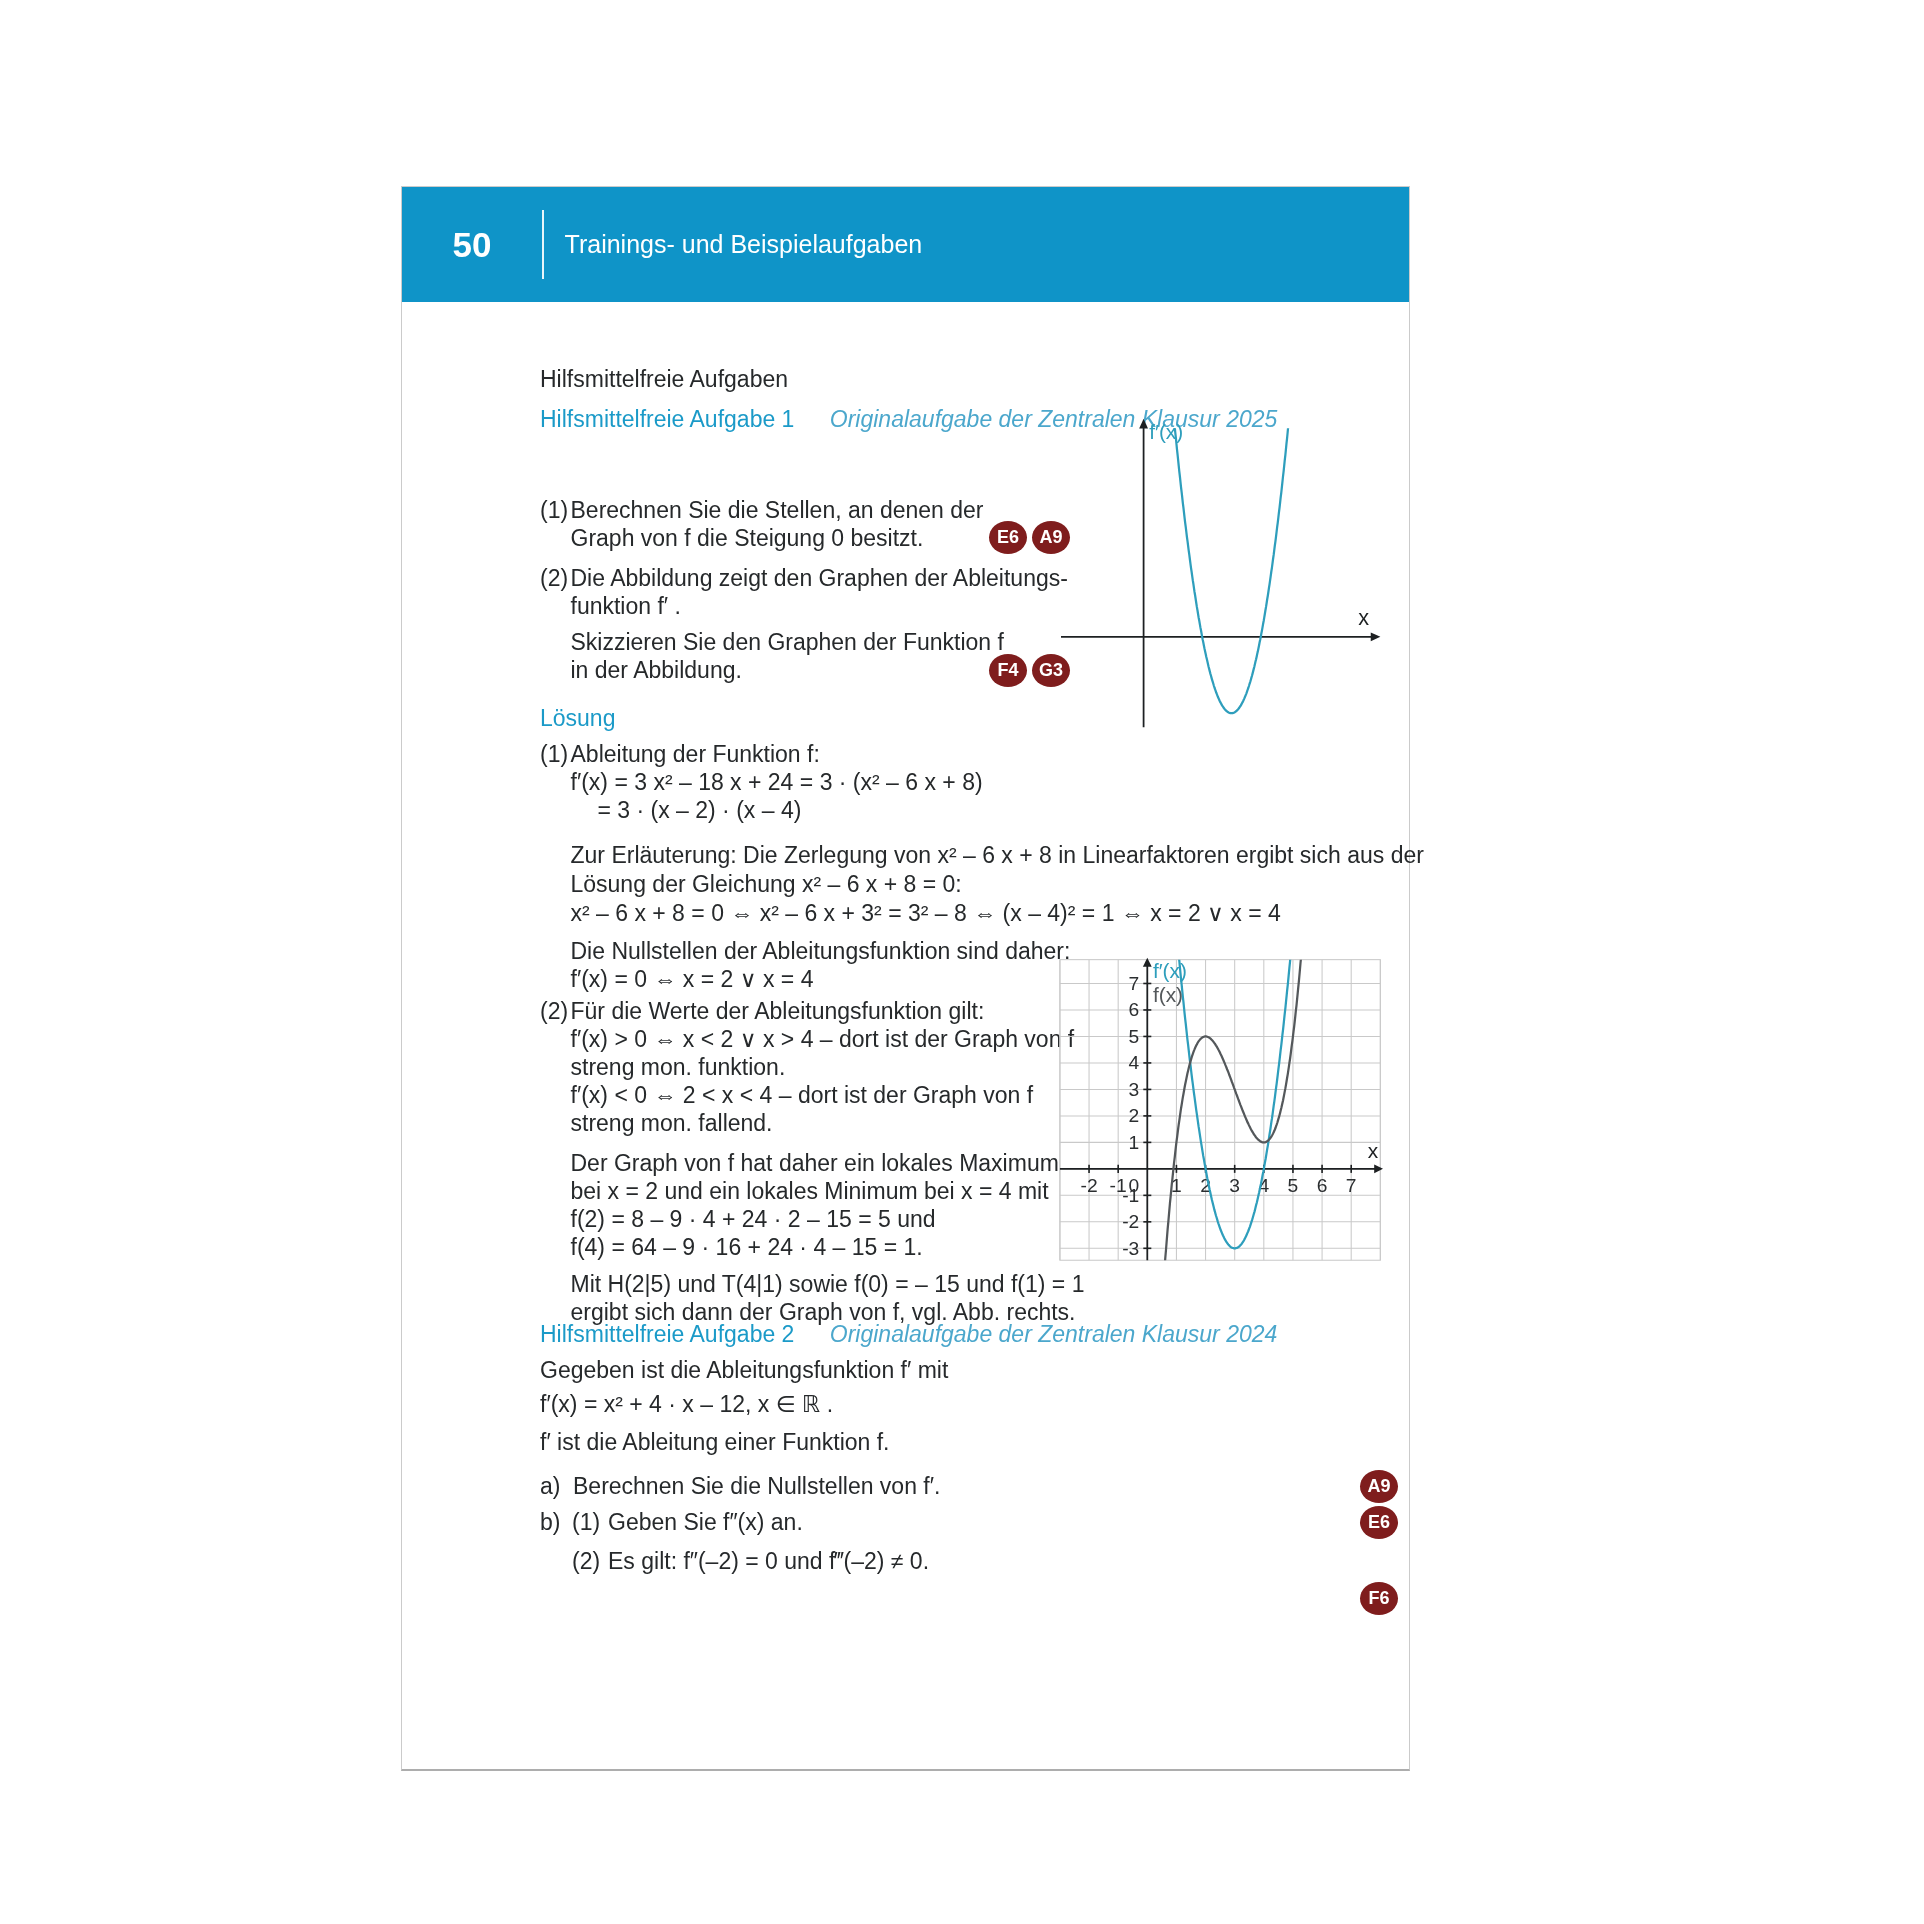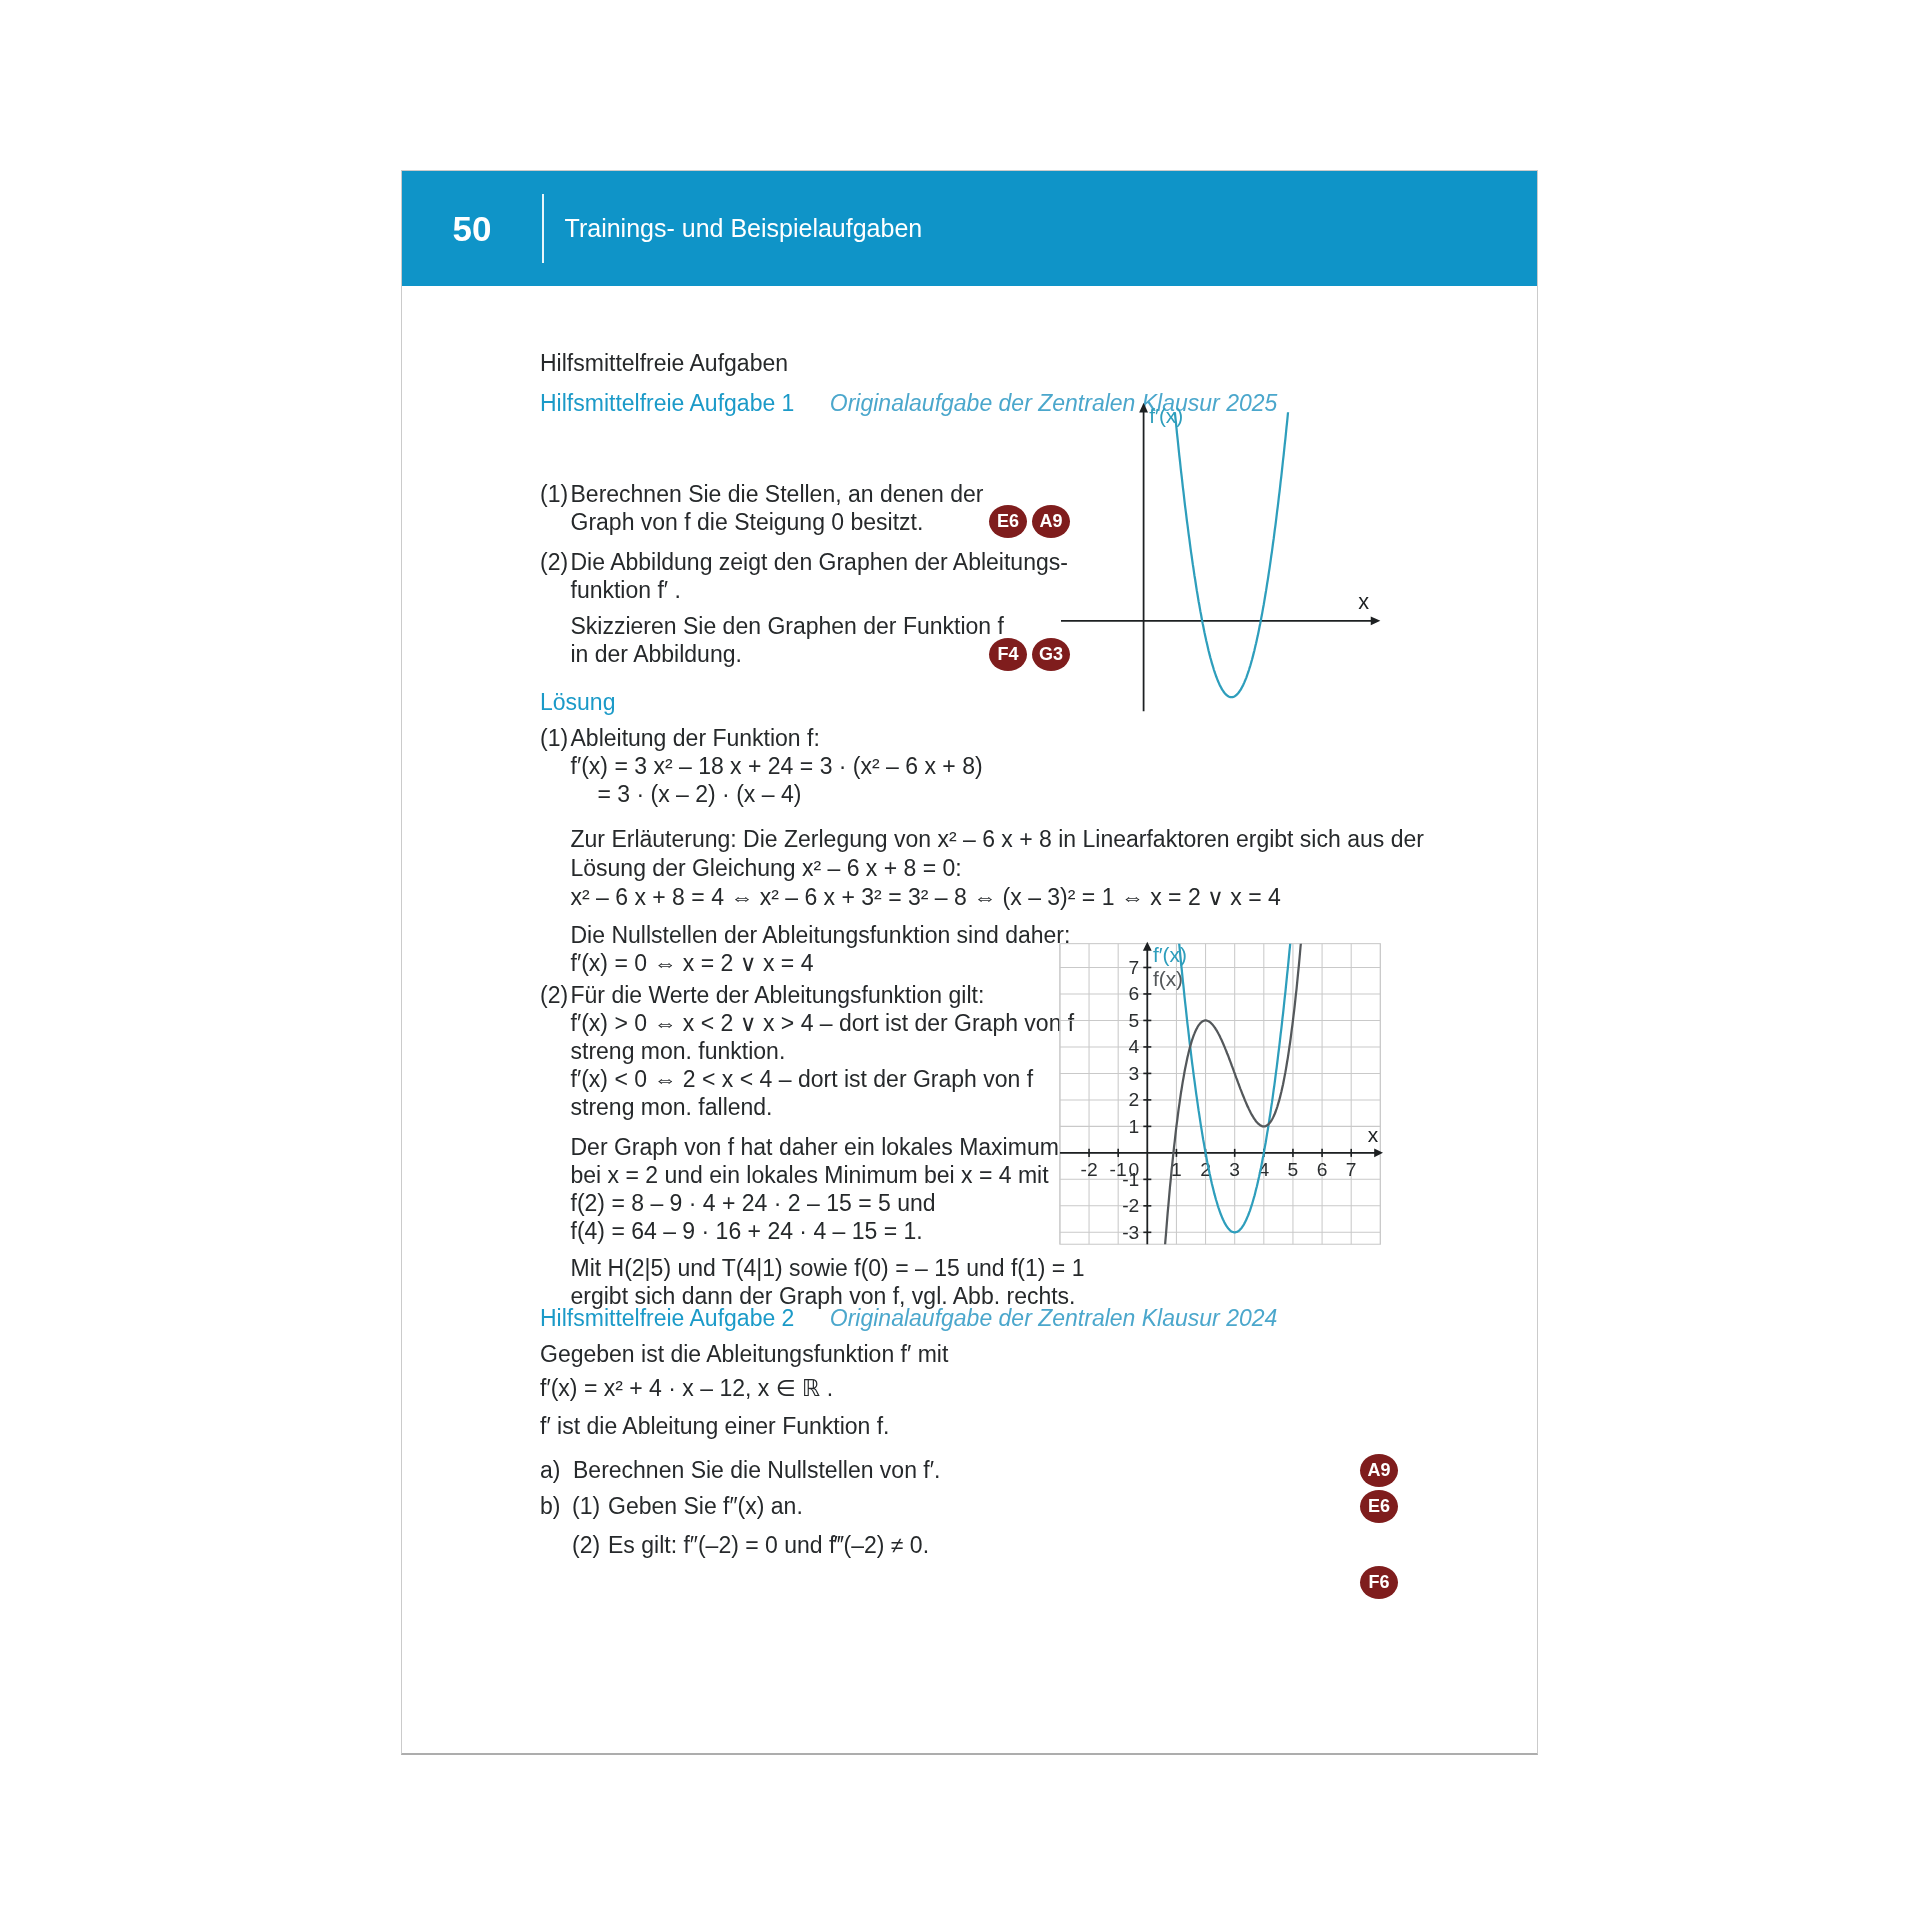--- a/index.html
+++ b/index.html
@@ -1,18 +1,18 @@
 <!DOCTYPE html>
 <html style="font-size:13px"><head>
 <meta charset="utf-8">
 <style>
   html,body{margin:0;padding:0;}
   body{width:1925px;height:1925px;background:#ffffff;position:relative;
        font-family:"Liberation Sans","DejaVu Sans",sans-serif;color:#26292b;}
-  .page{position:absolute;left:401px;top:170px;width:1137px;height:1585px;background:#fff;
+  .page{position:absolute;left:401px;top:186px;width:1009px;height:1585px;background:#fff;
         border:1.6px solid #cbcbcb;border-bottom:2.4px solid #adadad;box-sizing:border-box;}
   .topbar{position:absolute;left:0;top:0;right:0;height:115px;background:#0f94c8;color:#fff;
           display:flex;align-items:center;}
   .pagenum{width:140px;text-align:center;font-size:35px;font-weight:bold;}
   .vdiv{width:1.6px;height:69px;background:rgba(255,255,255,0.9);}
   .bartitle{margin-left:21px;font-size:25px;font-weight:400;}
   .blk{position:absolute;left:138px;font-size:23px;line-height:28px;white-space:nowrap;}
   .lh36{line-height:29px;}
   .b{font-weight:normal;}
   .cy{color:#1b9ac8;}
@@ -86,21 +86,21 @@
   <div class="blk item" style="top:553px">
     <span class="lbl">(1)</span>
     <div>Ableitung der Funktion f:</div>
     <div>f′(x) = 3 x² – 18 x + 24 = 3 · (x² – 6 x + 8)</div>
     <div style="margin-left:27px">= 3 · (x – 2) · (x – 4)</div>
   </div>
 
   <div class="blk item lh36" style="top:654px">
     <div>Zur Erläuterung: Die Zerlegung von x² – 6 x + 8 in Linearfaktoren ergibt sich aus der</div>
     <div>Lösung der Gleichung x² – 6 x + 8 = 0:</div>
-    <div>x² – 6 x + 8 = 4 ⇔ x² – 6 x + 3² = 3² – 8 ⇔ (x – 3)² = 1 ⇔ x = 2 ∨ x = 4</div>
+    <div>x² – 6 x + 8 = 0 ⇔ x² – 6 x + 3² = 3² – 8 ⇔ (x – 4)² = 1 ⇔ x = 2 ∨ x = 4</div>
   </div>
 
   <div class="blk item" style="top:750px">
     <div>Die Nullstellen der Ableitungsfunktion sind daher:</div>
     <div>f′(x) = 0 ⇔ x = 2 ∨ x = 4</div>
   </div>
 
   <div class="blk item" style="top:810px">
     <span class="lbl">(2)</span>
     <div>Für die Werte der Ableitungsfunktion gilt:</div>

